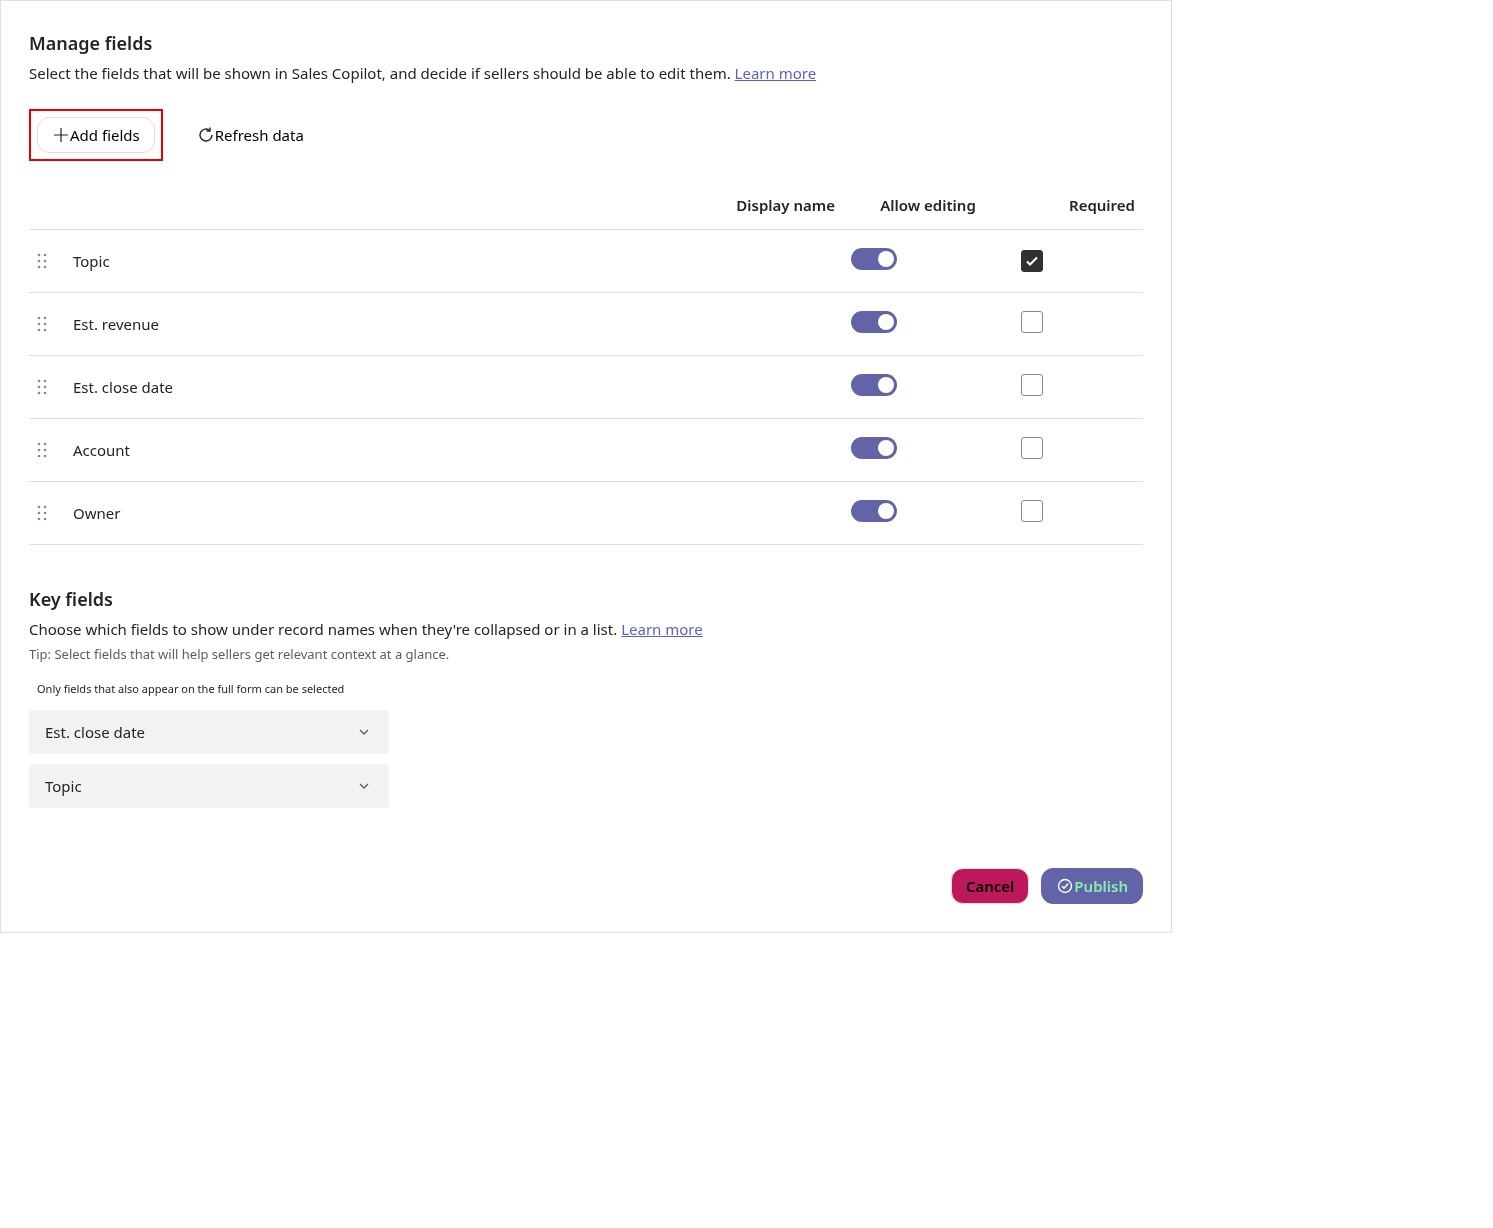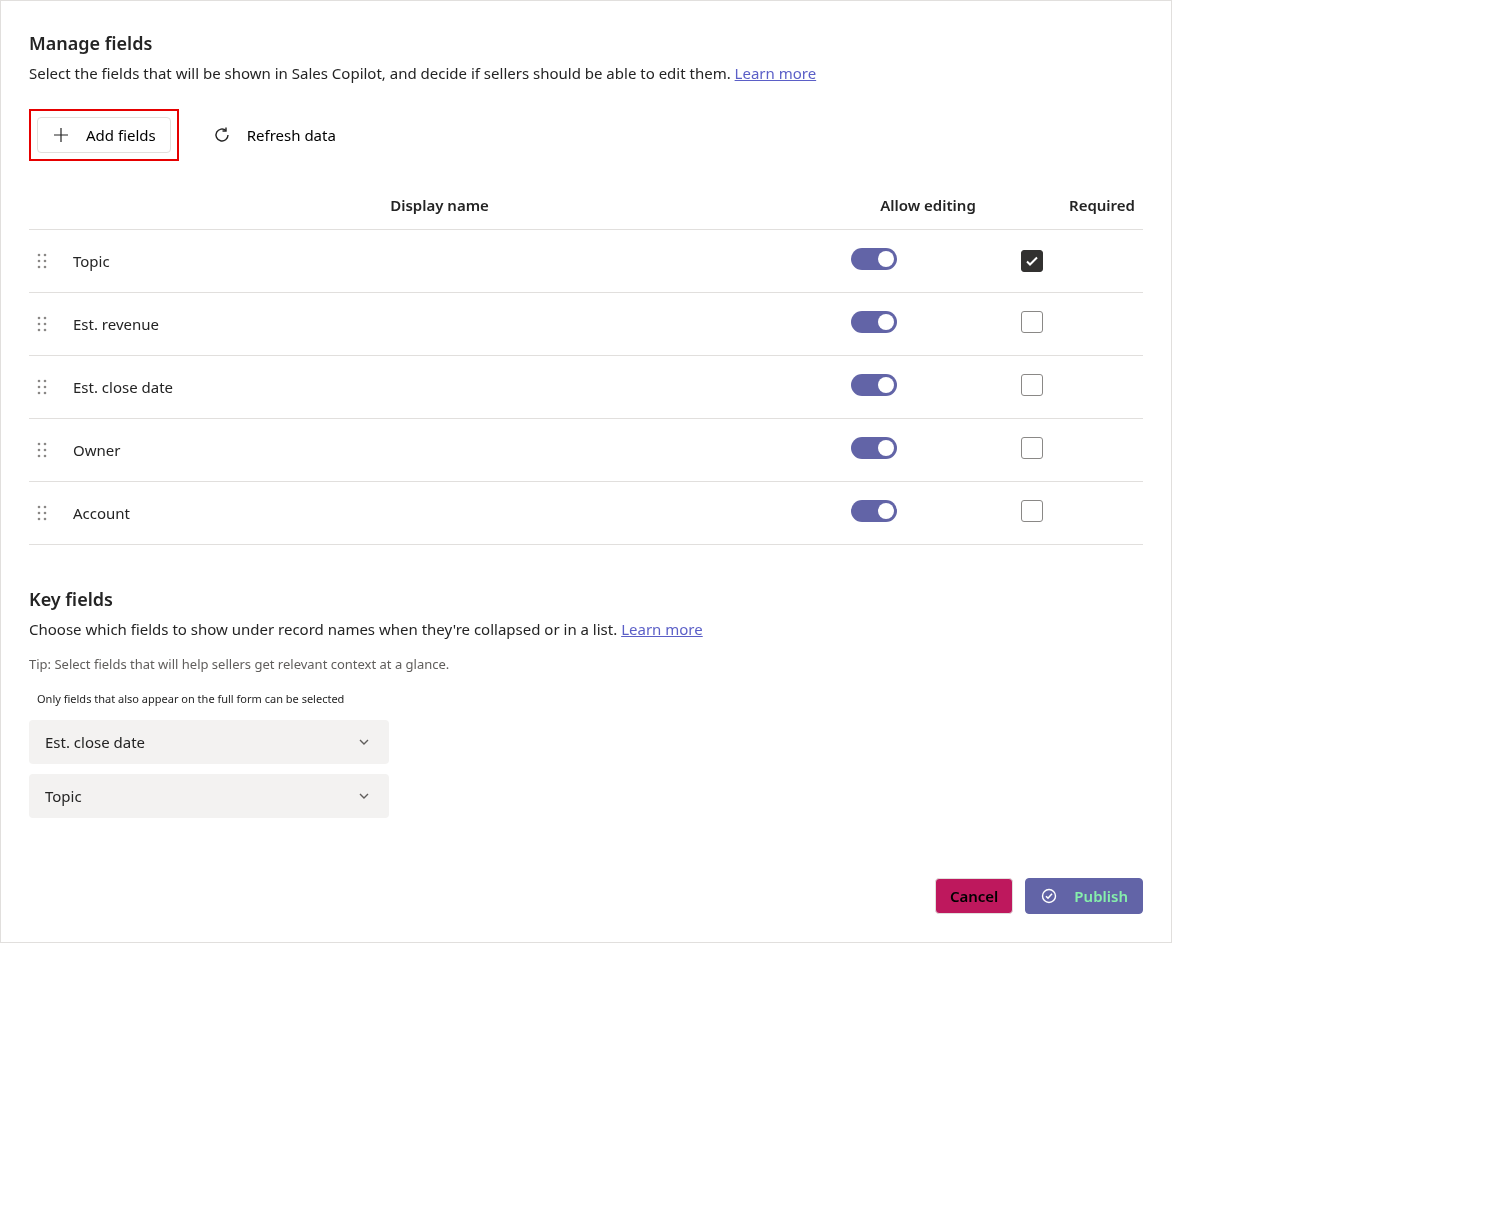--- a/index.html
+++ b/index.html
@@ -13,25 +13,25 @@
     --red:#e60000;
   }
   *{box-sizing:border-box;font-family:"Segoe UI",system-ui,-apple-system,sans-serif}
   body{margin:0;background:#fff;color:var(--text)}
   .panel{border:1px solid var(--border);width:1172px;margin:0;padding:30px 28px 28px 28px;position:relative}
   h2.section{font-size:18px;font-weight:600;margin:0 0 8px 0}
   .subtext{font-size:15px;margin:0 0 26px 0}
   a.link{color:var(--link);text-decoration:underline}
   .toolbar{display:flex;align-items:center;gap:20px;margin-bottom:24px}
   .highlight-box{border:2px solid var(--red);padding:6px;display:inline-flex}
-  .btn{display:inline-flex;align-items:center;gap:16px;height:36px;padding:0 14px;font-size:15px;background:#fff;border:1px solid var(--border);border-radius:4px;cursor:pointer}
+  .btn{display:inline-flex;align-items:center;gap:0;height:36px;padding:0 14px;font-size:15px;background:#fff;border:1px solid var(--border);border-radius:12px;cursor:pointer}
   .btn.ghost{border:none;background:transparent}
   .icon{display:inline-flex;width:18px;height:18px;align-items:center;justify-content:center}
   table.fields{width:100%;border-collapse:collapse}
-  table.fields th{text-align:center;font-weight:600;font-size:15px;padding:10px 8px 14px 8px;border-bottom:1px solid var(--border)}
+  table.fields th{text-align:right;font-weight:600;font-size:15px;padding:10px 8px 14px 8px;border-bottom:1px solid var(--border)}
   table.fields th.col-name{padding-left:15px}
   table.fields th.col-edit{width:170px;text-align:center}
   table.fields th.col-req{width:130px;text-align:right}
   table.fields td{padding:18px 8px;border-bottom:1px solid var(--border);font-size:15px;vertical-align:middle}
   td.drag{width:36px;text-align:center;color:#8a8886;cursor:grab}
   td.name{padding-left:14px}
   td.edit{width:170px}
   td.req{width:130px}
   .toggle{position:relative;width:46px;height:22px;border-radius:11px;background:var(--accent);display:inline-block;cursor:pointer}
   .toggle::after{content:"";position:absolute;width:16px;height:16px;border-radius:50%;background:#fff;top:3px;right:3px}
@@ -140,45 +140,45 @@
           <td class="drag">
             <svg width="10" height="16" viewBox="0 0 10 16">
               <circle cx="2" cy="2" r="1.3" fill="#8a8886"></circle>
               <circle cx="8" cy="2" r="1.3" fill="#8a8886"></circle>
               <circle cx="2" cy="8" r="1.3" fill="#8a8886"></circle>
               <circle cx="8" cy="8" r="1.3" fill="#8a8886"></circle>
               <circle cx="2" cy="14" r="1.3" fill="#8a8886"></circle>
               <circle cx="8" cy="14" r="1.3" fill="#8a8886"></circle>
             </svg>
           </td>
+          <td class="name">Account</td>
+          <td class="edit"><span class="toggle"></span></td>
+          <td class="req"><span class="checkbox"></span></td>
+        </tr>
+        <tr>
+          <td class="drag">
+            <svg width="10" height="16" viewBox="0 0 10 16">
+              <circle cx="2" cy="2" r="1.3" fill="#8a8886"></circle>
+              <circle cx="8" cy="2" r="1.3" fill="#8a8886"></circle>
+              <circle cx="2" cy="8" r="1.3" fill="#8a8886"></circle>
+              <circle cx="8" cy="8" r="1.3" fill="#8a8886"></circle>
+              <circle cx="2" cy="14" r="1.3" fill="#8a8886"></circle>
+              <circle cx="8" cy="14" r="1.3" fill="#8a8886"></circle>
+            </svg>
+          </td>
           <td class="name">Owner</td>
-          <td class="edit"><span class="toggle"></span></td>
-          <td class="req"><span class="checkbox"></span></td>
-        </tr>
-        <tr>
-          <td class="drag">
-            <svg width="10" height="16" viewBox="0 0 10 16">
-              <circle cx="2" cy="2" r="1.3" fill="#8a8886"></circle>
-              <circle cx="8" cy="2" r="1.3" fill="#8a8886"></circle>
-              <circle cx="2" cy="8" r="1.3" fill="#8a8886"></circle>
-              <circle cx="8" cy="8" r="1.3" fill="#8a8886"></circle>
-              <circle cx="2" cy="14" r="1.3" fill="#8a8886"></circle>
-              <circle cx="8" cy="14" r="1.3" fill="#8a8886"></circle>
-            </svg>
-          </td>
-          <td class="name">Account</td>
           <td class="edit"><span class="toggle"></span></td>
           <td class="req"><span class="checkbox"></span></td>
         </tr>
       </tbody>
   </table>
 
   <div class="key-section">
     <h2 class="section">Key fields</h2>
-    <p class="subtext" style="margin-bottom:16px">
+    <p class="subtext" style="margin-bottom:6px">
       <span>Choose which fields to show under record names when they're collapsed or in a list. </span><a href="#" class="link">Learn more</a>
     </p>
     <p class="tip">Tip: Select fields that will help sellers get relevant context at a glance.</p>
     <p class="note">Only fields that also appear on the full form can be selected</p>
     <div id="key-selects">
         <div class="select">
           <span>Est. close date</span>
           <span class="icon">
             <svg width="14" height="14" viewBox="0 0 14 14">
               <path d="M3 5l4 4 4-4" fill="none" stroke="#605e5c" stroke-width="1.4"></path>

